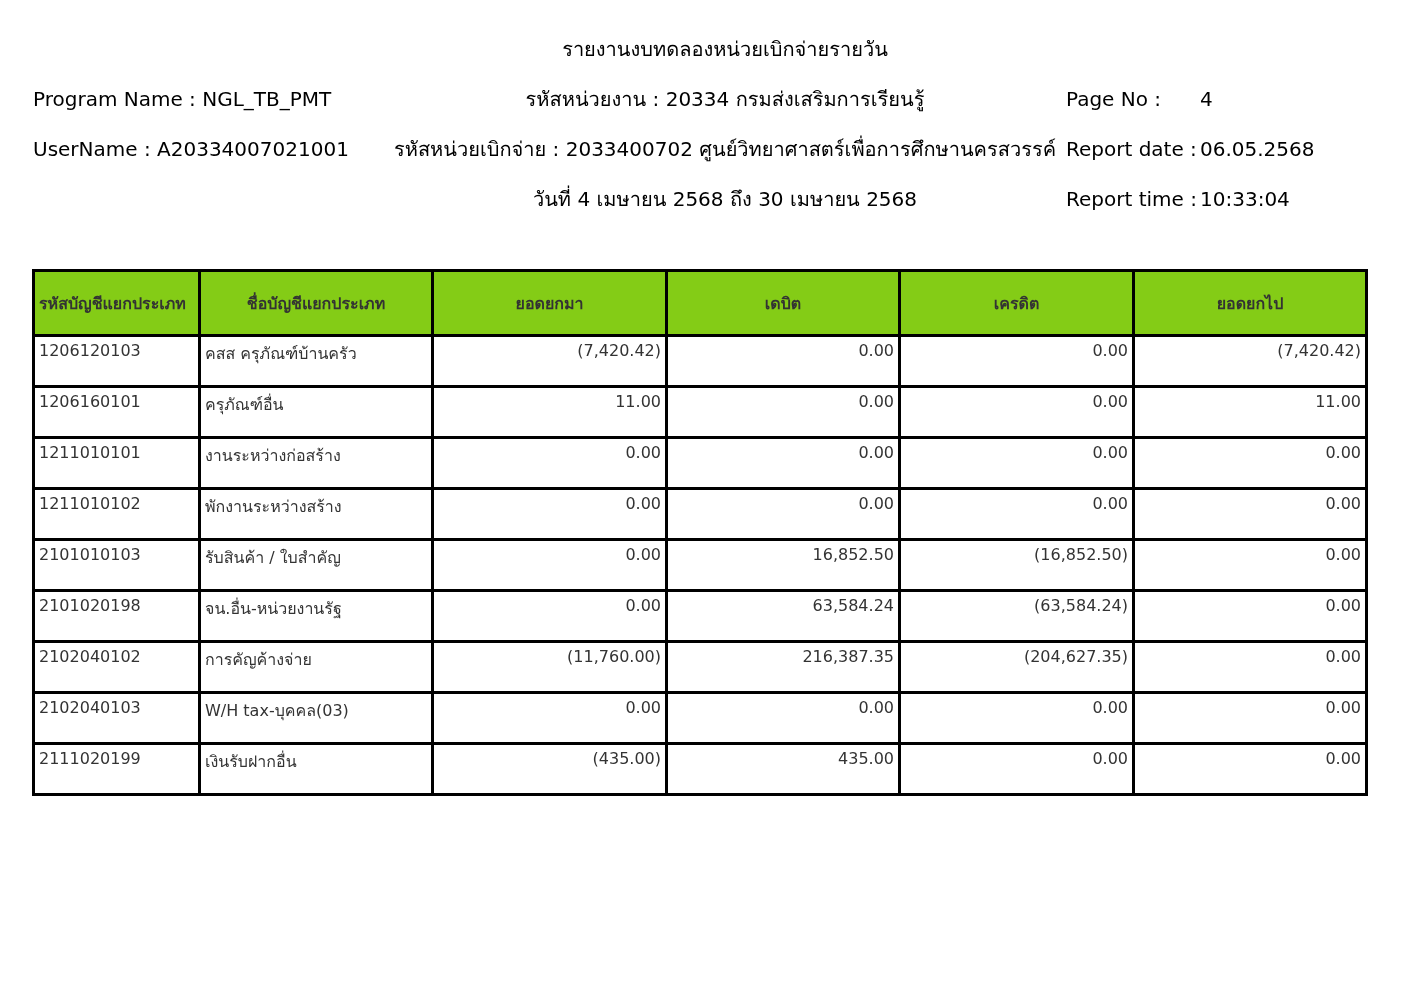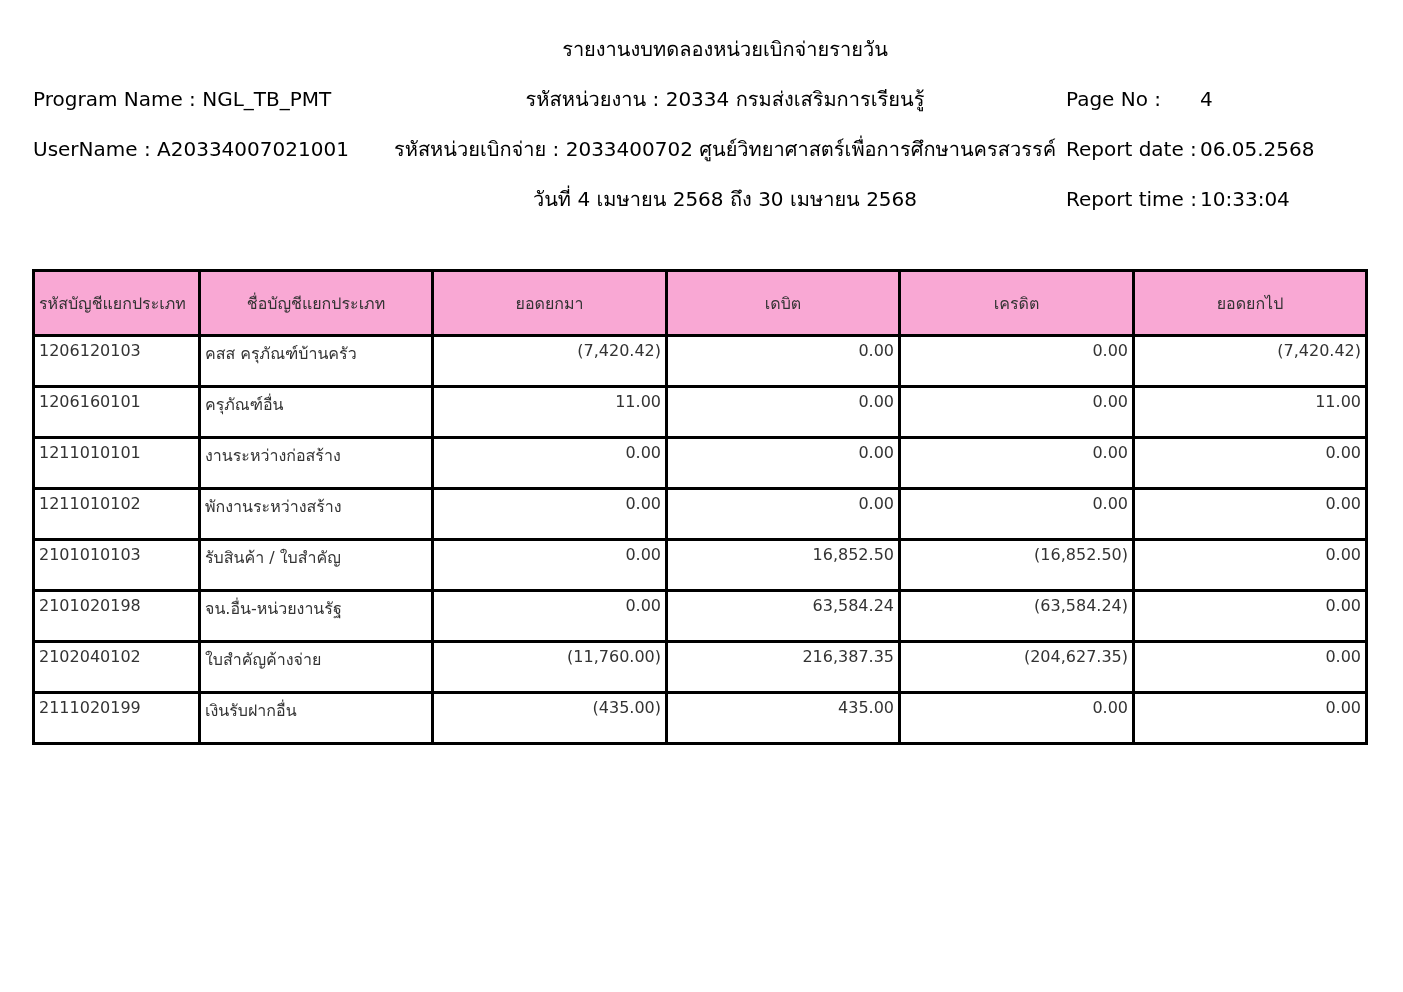--- a/index.html
+++ b/index.html
@@ -49,22 +49,22 @@
   }
   table.report th, table.report td {
     border: 3px solid #000000;
     font-size: 16px;
     color: #333333;
     padding: 0 4px;
     overflow: hidden;
     white-space: nowrap;
   }
   table.report th {
-    background: #f9a8d4;
-    font-weight: normal;
+    background: #84cc16;
+    font-weight: bold;
     height: 62px;
     text-align: center;
     vertical-align: middle;
   }
   table.report th.first {
     text-align: left;
     padding-left: 4px;
   }
   table.report td {
     height: 44px;
@@ -167,24 +167,32 @@
       <tr>
         <td class="txt">2101020198</td>
         <td class="txt">จน.อื่น-หน่วยงานรัฐ</td>
         <td class="num">0.00</td>
         <td class="num">63,584.24</td>
         <td class="num">(63,584.24)</td>
         <td class="num">0.00</td>
       </tr>
       <tr>
         <td class="txt">2102040102</td>
-        <td class="txt">ใบสำคัญค้างจ่าย</td>
+        <td class="txt">การคัญค้างจ่าย</td>
         <td class="num">(11,760.00)</td>
         <td class="num">216,387.35</td>
         <td class="num">(204,627.35)</td>
+        <td class="num">0.00</td>
+      </tr>
+      <tr>
+        <td class="txt">2102040103</td>
+        <td class="txt">W/H tax-บุคคล(03)</td>
+        <td class="num">0.00</td>
+        <td class="num">0.00</td>
+        <td class="num">0.00</td>
         <td class="num">0.00</td>
       </tr>
       <tr>
         <td class="txt">2111020199</td>
         <td class="txt">เงินรับฝากอื่น</td>
         <td class="num">(435.00)</td>
         <td class="num">435.00</td>
         <td class="num">0.00</td>
         <td class="num">0.00</td>
       </tr>

